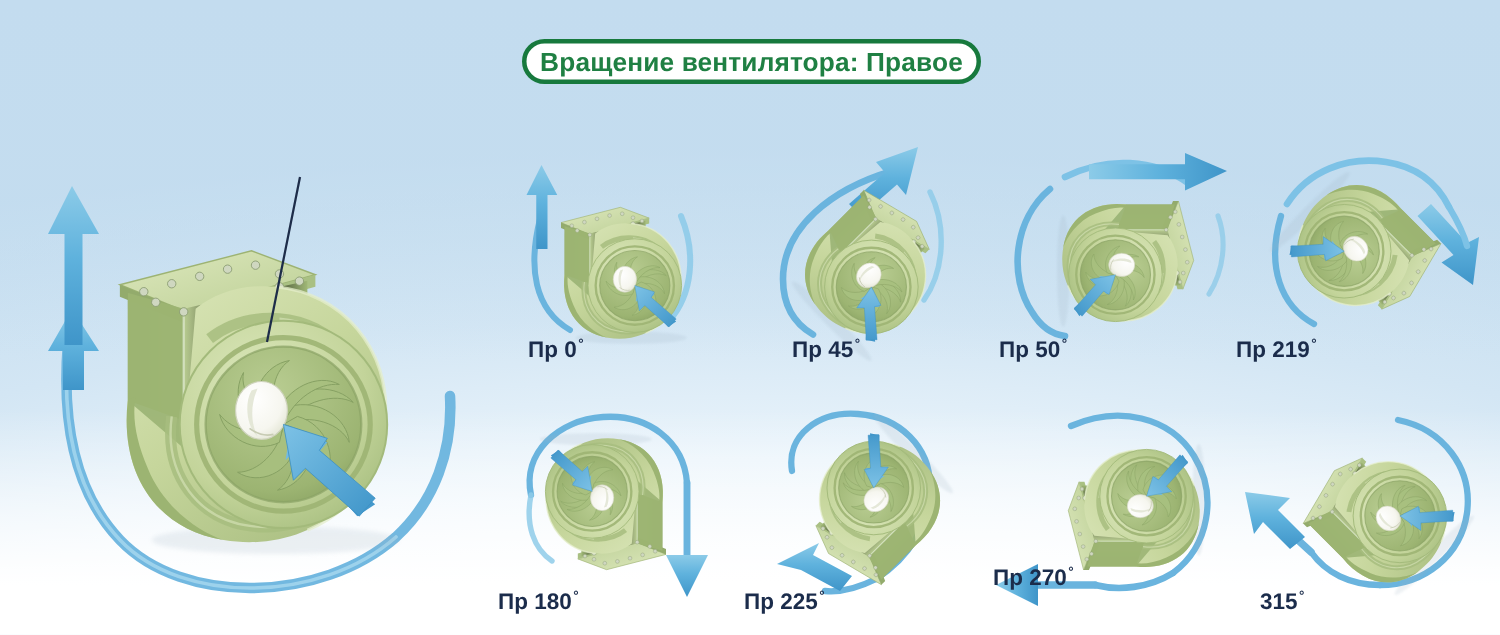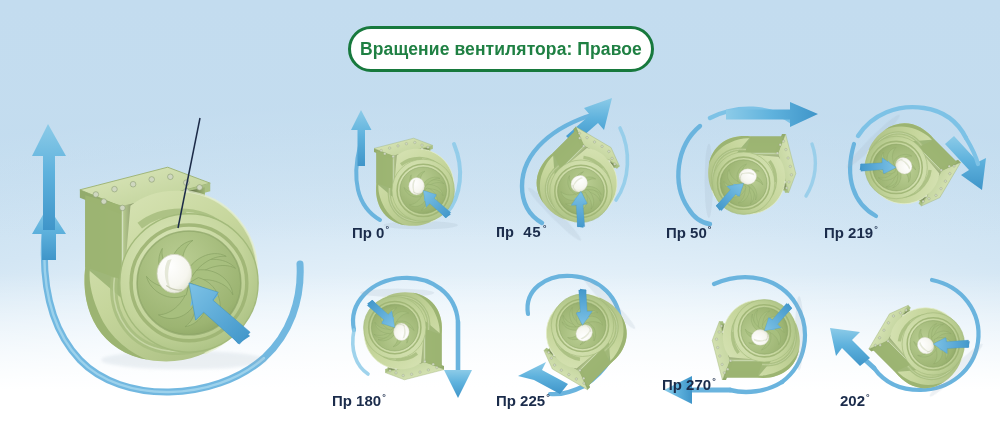--- a/index.html
+++ b/index.html
@@ -25,21 +25,21 @@
   #stage::after{
     content:"";
     position:absolute; left:0; right:0; bottom:0; height:150px;
     background:linear-gradient(to bottom, rgba(255,255,255,0) 0%, #ffffff 78%);
     pointer-events:none;
   }
 
   
   .title-pill{
     position:absolute; left:348px; top:26px;
-    width:306px; height:46px;
+    width:306px; height:30px;
     border:3px solid #17793d;
     border-radius:24px;
     background:#ffffff;
     display:flex; align-items:center; justify-content:center;
     z-index:40;
   }
   .title-pill span{
     font-size:17.5px; font-weight:bold; color:#1f8043;
     letter-spacing:0.1px; white-space:nowrap;
   }
@@ -272,21 +272,21 @@
         <path d="M112 6 L84 16 L90 23 L66 44 L74 52 L98 31 L104 38 Z" fill="url(#gArrow)"></path>
       </g>
       <g transform="translate(26,24) rotate(45,60,60) scale(0.60)">
         <use href="#fanUnit" x="0" y="0" width="200" height="200"></use>
       </g>
       <g transform="translate(26,24) scale(0.60)">
         <use href="#fanUnit" x="0" y="0" width="200" height="200" opacity="0"></use>
       </g>
     </svg>
   </div>
-  <div class="ang" style="left:496px; top:224px;font-family:Liberation Mono, monospace;">
+  <div class="ang" style="left:528px; top:224px;">
     <span>Пр 45</span><span class="deg">°</span>
   </div>
 
   <div class="fan" style="left:666px; top:92px; width:160px; height:132px;">
     <svg viewBox="0 0 160 132" width="160" height="132">
       <g>
         <path d="M34 34 C10 54, 6 92, 22 116 C28 126, 36 131, 44 132" fill="none" stroke="#6ab4de" stroke-width="4.4" stroke-linecap="round"></path>
         <path d="M44 26 C72 12, 104 14, 126 30" fill="none" stroke="#7dc2e6" stroke-width="4.4" stroke-linecap="round"></path>
         <path d="M152 22 L124 10 L124 17.5 L60 17.5 L60 27.5 L124 27.5 L124 35 Z" fill="url(#gArrowH)"></path>
         <path d="M140 104 C150 88, 152 68, 146 52" fill="none" stroke="#8ecbe9" stroke-width="3.4" stroke-linecap="round" opacity="0.8"></path>
@@ -374,16 +374,16 @@
         <path d="M94 124 C74 124, 58 116, 48 102" fill="none" stroke="#6ab4de" stroke-width="4.2" stroke-linecap="round"></path>
         <path d="M48 102 L24 80" fill="none" stroke="#6ab4de" stroke-width="5" stroke-linecap="round"></path>
         <path d="M4 62 L34 66 L26 74 L44 92 L34 100 L16 82 L10 90 Z" fill="url(#gArrow)"></path>
       </g>
       <g transform="translate(30,12) rotate(315,62,58) scale(0.60)">
         <use href="#fanUnit" x="0" y="0" width="200" height="200"></use>
       </g>
     </svg>
   </div>
   <div class="ang" style="left:840px; top:392px;">
-    <span>202</span><span class="deg">°</span>
+    <span>315</span><span class="deg">°</span>
   </div>
 
 </div>
 
 </body></html>

